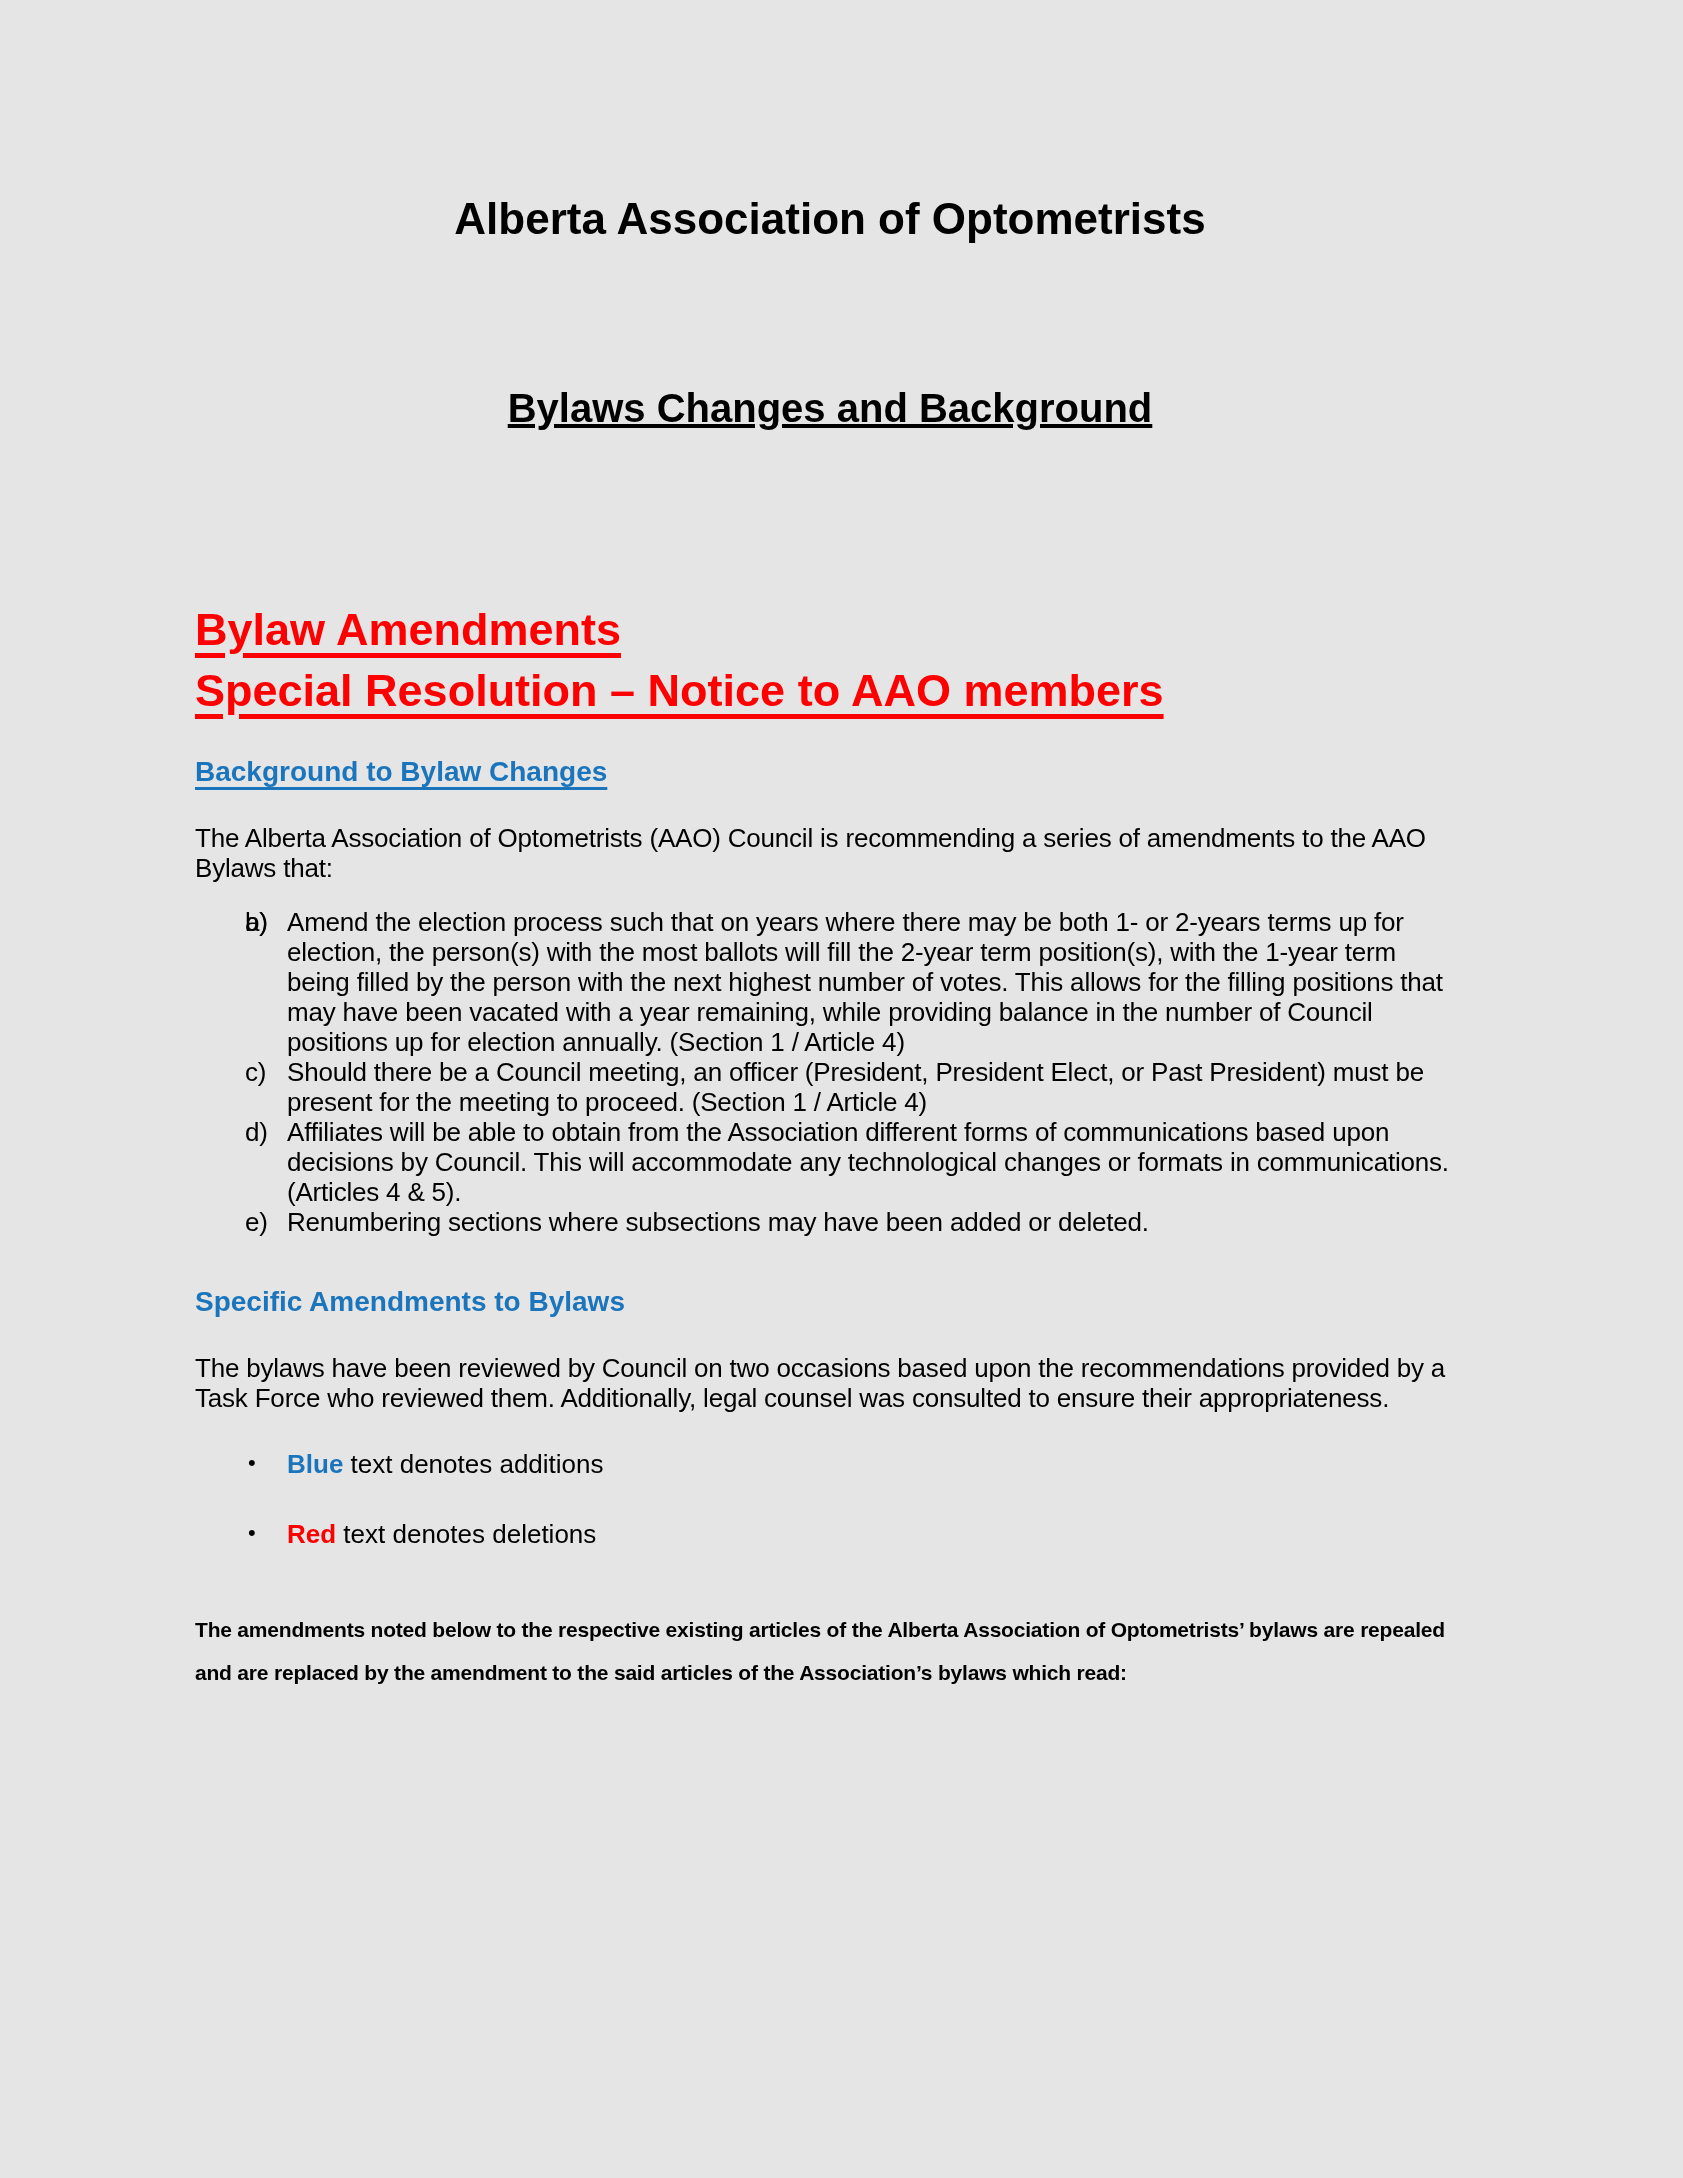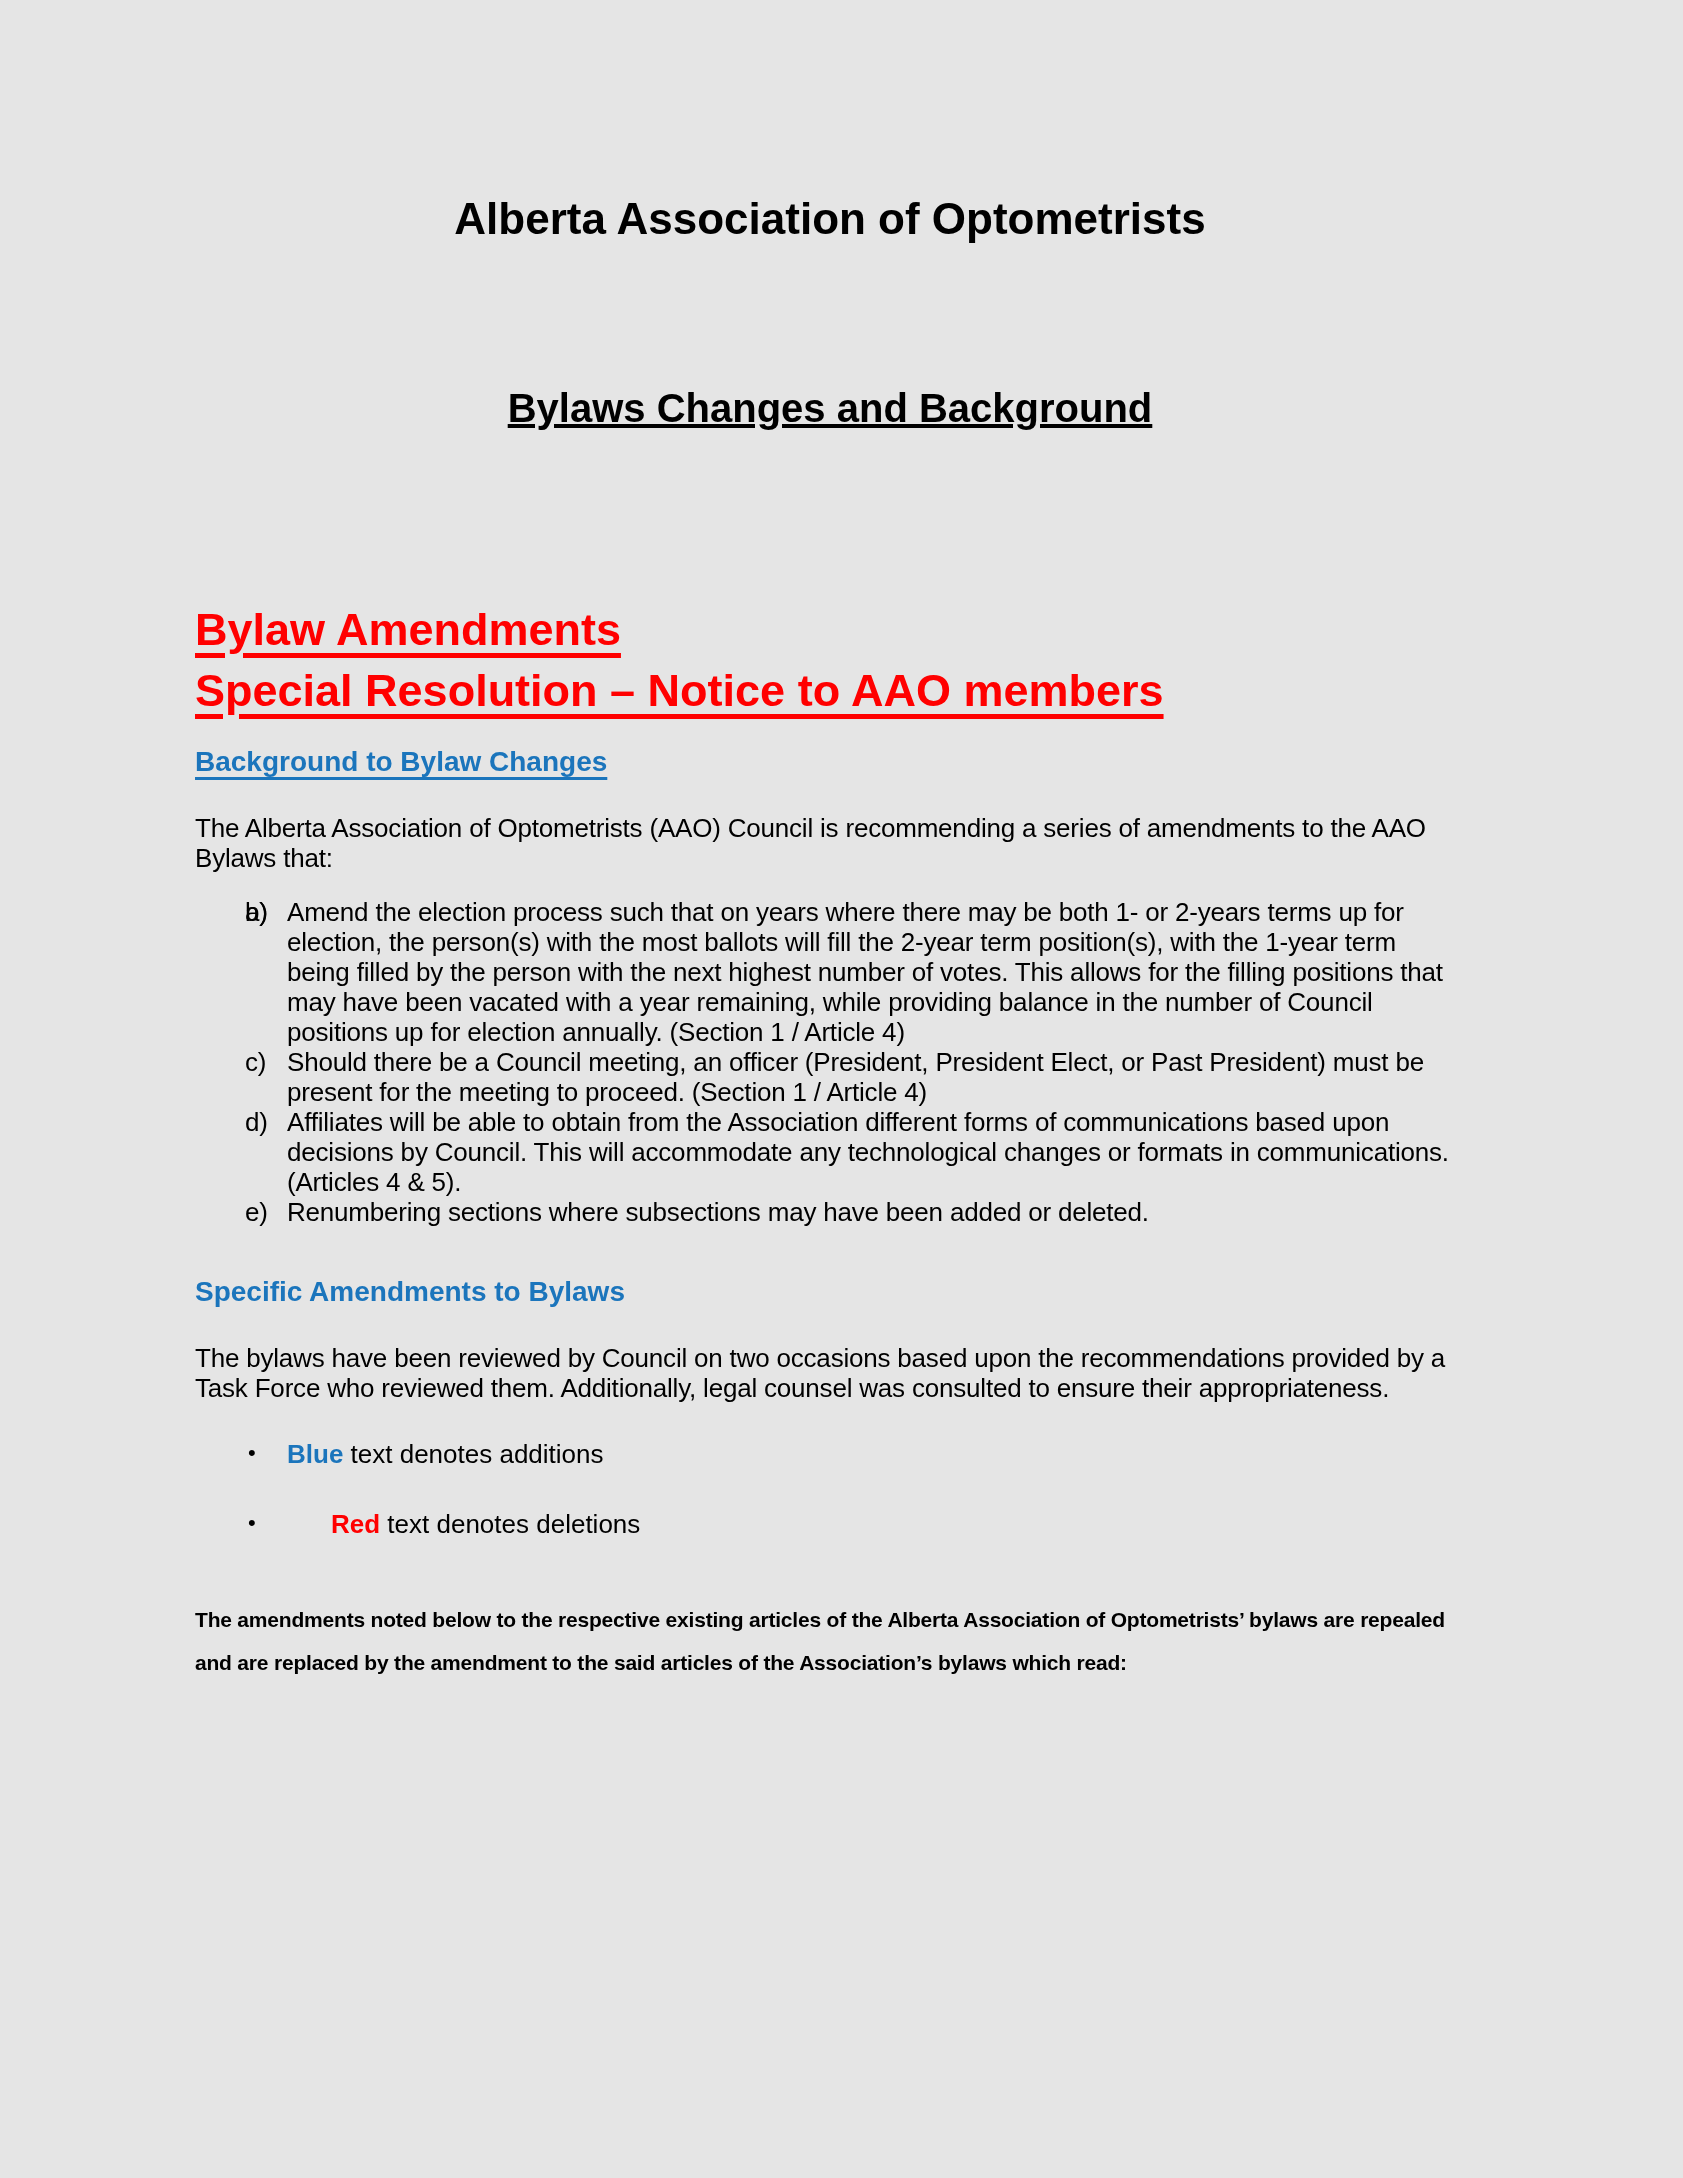--- a/index.html
+++ b/index.html
@@ -52,21 +52,21 @@
     font-size:28px;
     line-height:34px;
     font-weight:bold;
     margin:0;
   }
   .underlined{
     text-decoration:underline;
     text-decoration-thickness:3px;
     text-underline-offset:6px;
   }
-  .h-background{margin-top:24px;}
+  .h-background{margin-top:34px;}
   .h-specific{margin-top:48px;}
   .h-motion{margin-top:38px;font-size:30px;}
   .body-text{
     font-size:26px;
     line-height:30px;
     letter-spacing:-0.2px;
     margin:0;
   }
   .intro1{margin-top:34px;}
   .intro2{margin-top:34px;}
@@ -92,21 +92,21 @@
   .legend-item .bullet{
     position:absolute;
     left:53px;
     top:-1px;
     font-size:22px;
   }
   .legend-1{margin-top:36px;}
   .legend-2{margin-top:40px;}
   .term{font-weight:bold;}
   .term-blue{color:var(--accent-blue);}
-  .term-red{color:var(--accent-red);margin-left:44px;}
+  .term-red{color:var(--accent-red);}
   .bold-para{
     margin-top:59px;
     font-size:21px;
     line-height:43px;
     font-weight:bold;
     letter-spacing:-0.2px;
   }
 </style>
 </head>
 <body>

